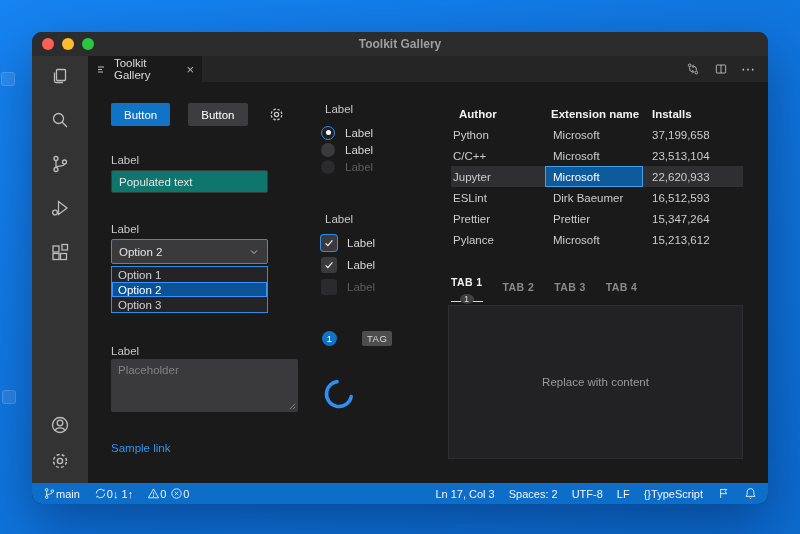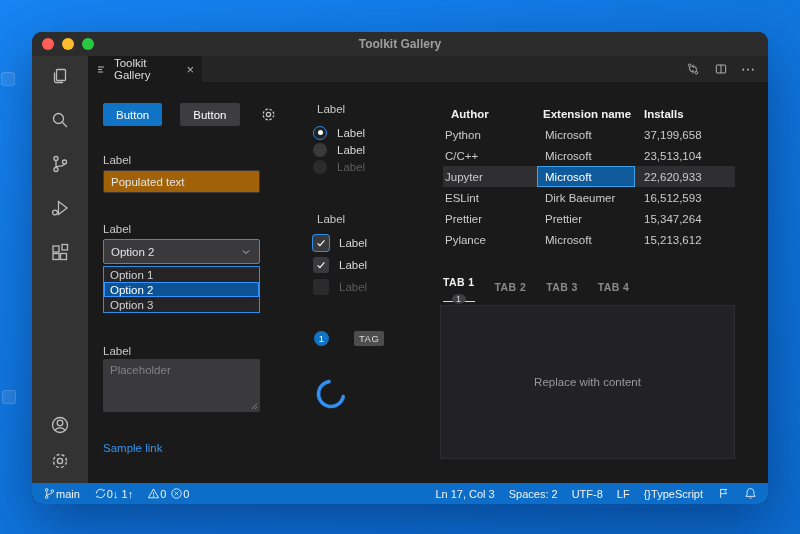--- a/index.html
+++ b/index.html
@@ -42,51 +42,51 @@
     padding:0 8px; color:#dcdcdc; font-size:11.5px; cursor:pointer; }
   .etab svg { width:13px; height:13px; color:#c0c0c0; }
   .etab .close { margin-left:auto; color:#b5b5b5; font-size:13px; line-height:1; }
   .tab-actions { margin-left:auto; display:flex; align-items:center; gap:12px;
     padding-right:12px; color:#c5c5c5; }
   .tab-actions svg { width:16px; height:16px; display:block; }
   .tab-actions .dots { font-size:14px; letter-spacing:1px; color:#c5c5c5; }
 
   
   .editor { flex:1; position:relative; background:#1a1a1a; }
-  .abs { position:absolute; }
+  .abs { position:absolute;margin-left:8px; }
   .ctl-label { font-size:11.5px; color:#c9c9c9; }
 
   
   .btn-row { left:15px; top:21px; display:flex; align-items:center; gap:18px; }
   .btn { height:23px; padding:0 13px; border:none; border-radius:2px; font-size:11.5px;
     font-family:"Liberation Sans",sans-serif; color:#ffffff; display:inline-flex;
     align-items:center; cursor:pointer; }
   .btn.primary { background:#1173c5; }
   .btn.secondary { background:#3d3d40; }
   .icon-btn { width:22px; height:22px; background:none; border:none; color:#c8c8c8;
     cursor:pointer; display:flex; align-items:center; justify-content:center; }
   .icon-btn svg { width:17px; height:17px; }
 
   
-  .vs-input { width:157px; height:23px; background:#a16207; border:1px solid #3a3a3c;
+  .vs-input { width:157px; height:23px; background:#0f766e; border:1px solid #3a3a3c;
     border-radius:2px; color:#e4e4e4; font-size:11.5px; padding:0 7px;
     font-family:"Liberation Sans",sans-serif; }
 
   
   .vs-select { width:157px; height:25px; background:#3a3a3c; border:1px solid #2e8ee6;
     border-radius:2px; color:#e4e4e4; font-size:11.5px; display:flex; align-items:center;
     justify-content:space-between; padding:0 7px; cursor:pointer; }
   .vs-select svg { width:12px; height:12px; color:#c5c5c5; }
   .vs-listbox { width:157px; background:#242427; border:1px solid #2e8ee6; }
   .vs-option { height:15px; display:flex; align-items:center; padding:0 6px;
     font-size:11.5px; color:#d2d2d2; cursor:pointer; }
   .vs-option.selected { background:#0b5394; box-shadow:inset 0 0 0 1px #3794ff; color:#fff; }
 
   
-  .ta-wrap { width:157px; height:53px; position:relative; }
+  .ta-wrap { width:187px; height:53px; position:relative; }
   .vs-textarea { width:100%; height:100%; background:#3a3a3c; border:none; border-radius:2px;
     resize:none; font-size:11.5px; padding:5px 7px; color:#cfcfcf;
     font-family:"Liberation Sans",sans-serif; }
   .vs-textarea::placeholder { color:#828282; }
   .ta-grip { position:absolute; right:2px; bottom:2px; width:9px; height:9px; pointer-events:none; }
 
   .vs-link { font-size:11.5px; color:#3094f0; text-decoration:none; cursor:pointer; }
 
   
   .opt-row { display:flex; align-items:center; gap:10px; height:15px; margin-bottom:2px; cursor:pointer; }

